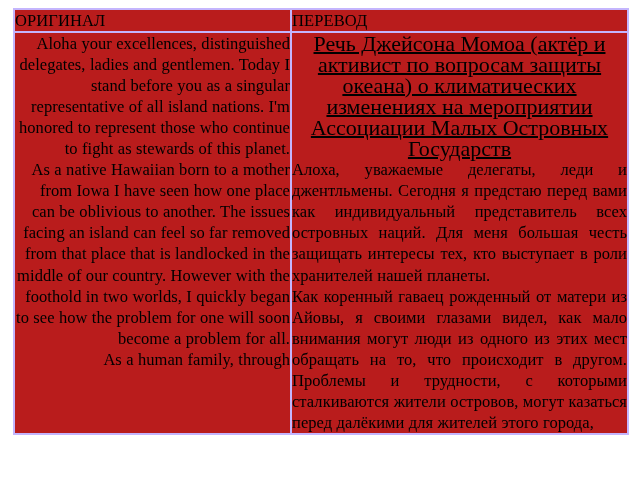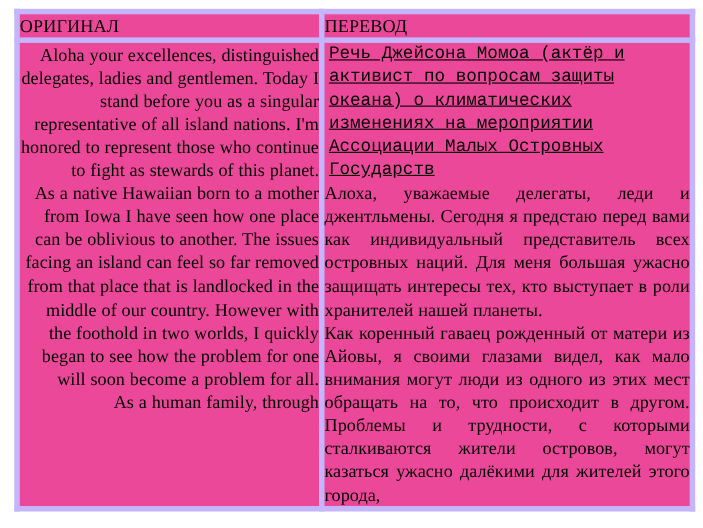--- a/index.html
+++ b/index.html
@@ -31,24 +31,24 @@
     border-collapse: collapse;
     table-layout: fixed;
     background: #ffffff;
   }
 
   #translation-table col.col-original { width: 277px; }
   #translation-table col.col-translation { width: 337px; }
 
   #translation-table th,
   #translation-table td {
-    border: 5px solid #c4b5fd;
+    border: 2px solid #c4b5fd;
     vertical-align: top;
     padding: 0;
-    background: #ec4899;
+    background: #b91c1c;
   }
 
   th.header-cell {
     font-weight: normal;
     font-size: 16.5px;
     line-height: 21px;
     text-align: left;
     padding: 1px 0 1px 7px;
     height: 20px;
     letter-spacing: 0.1px;
@@ -67,27 +67,26 @@
   }
 
   
   .col-left-text .para {
     text-align: right;
   }
 
   
   .title-block {
     margin: 0;
-    font-size: 16px;
+    font-size: 22px;
     line-height: 21.05px;
-    text-align: left;
+    text-align: center;
     text-decoration: underline;
     text-underline-offset: 1px;
     padding: 0 4px;
-    font-family: Liberation Mono, monospace;
   }
 
   .col-right-text .para {
     text-align: justify;
     text-justify: inter-word;
   }
 
   .col-right-text .para:last-child {
     text-align: justify;
   }
@@ -112,21 +111,21 @@
       <tr>
 
         <td class="body-cell col-left-text">
           <p class="para">Aloha your excellences, distinguished delegates, ladies and gentlemen. Today I stand before you as a singular representative of all island nations. I'm honored to represent those who continue to fight as stewards of this planet.</p>
           <p class="para">As a native Hawaiian born to a mother from Iowa I have seen how one place can be oblivious to another. The issues facing an island can feel so far removed from that place that is landlocked in the middle of our country. However with the foothold in two worlds, I quickly began to see how the problem for one will soon become a problem for all.</p>
           <p class="para">As a human family, through</p>
         </td>
 
         <td class="body-cell col-right-text">
           <p class="title-block">Речь Джейсона Момоа (актёр и активист по вопросам защиты океана) о климатических изменениях на мероприятии Ассоциации Малых Островных Государств</p>
-          <p class="para">Алоха, уважаемые делегаты, леди и джентльмены. Сегодня я предстаю перед вами как индивидуальный представитель всех островных наций. Для меня большая ужасно защищать интересы тех, кто выступает в роли хранителей нашей планеты.</p>
-          <p class="para">Как коренный гаваец рожденный от матери из Айовы, я своими глазами видел, как мало внимания могут люди из одного из этих мест обращать на то, что происходит в другом. Проблемы и трудности, с которыми сталкиваются жители островов, могут казаться ужасно далёкими для жителей этого города,</p>
+          <p class="para">Алоха, уважаемые делегаты, леди и джентльмены. Сегодня я предстаю перед вами как индивидуальный представитель всех островных наций. Для меня большая честь защищать интересы тех, кто выступает в роли хранителей нашей планеты.</p>
+          <p class="para">Как коренный гаваец рожденный от матери из Айовы, я своими глазами видел, как мало внимания могут люди из одного из этих мест обращать на то, что происходит в другом. Проблемы и трудности, с которыми сталкиваются жители островов, могут казаться перед далёкими для жителей этого города,</p>
         </td>
 
       </tr>
     </tbody>
   </table>
 
 </div>
 
 </body></html>

